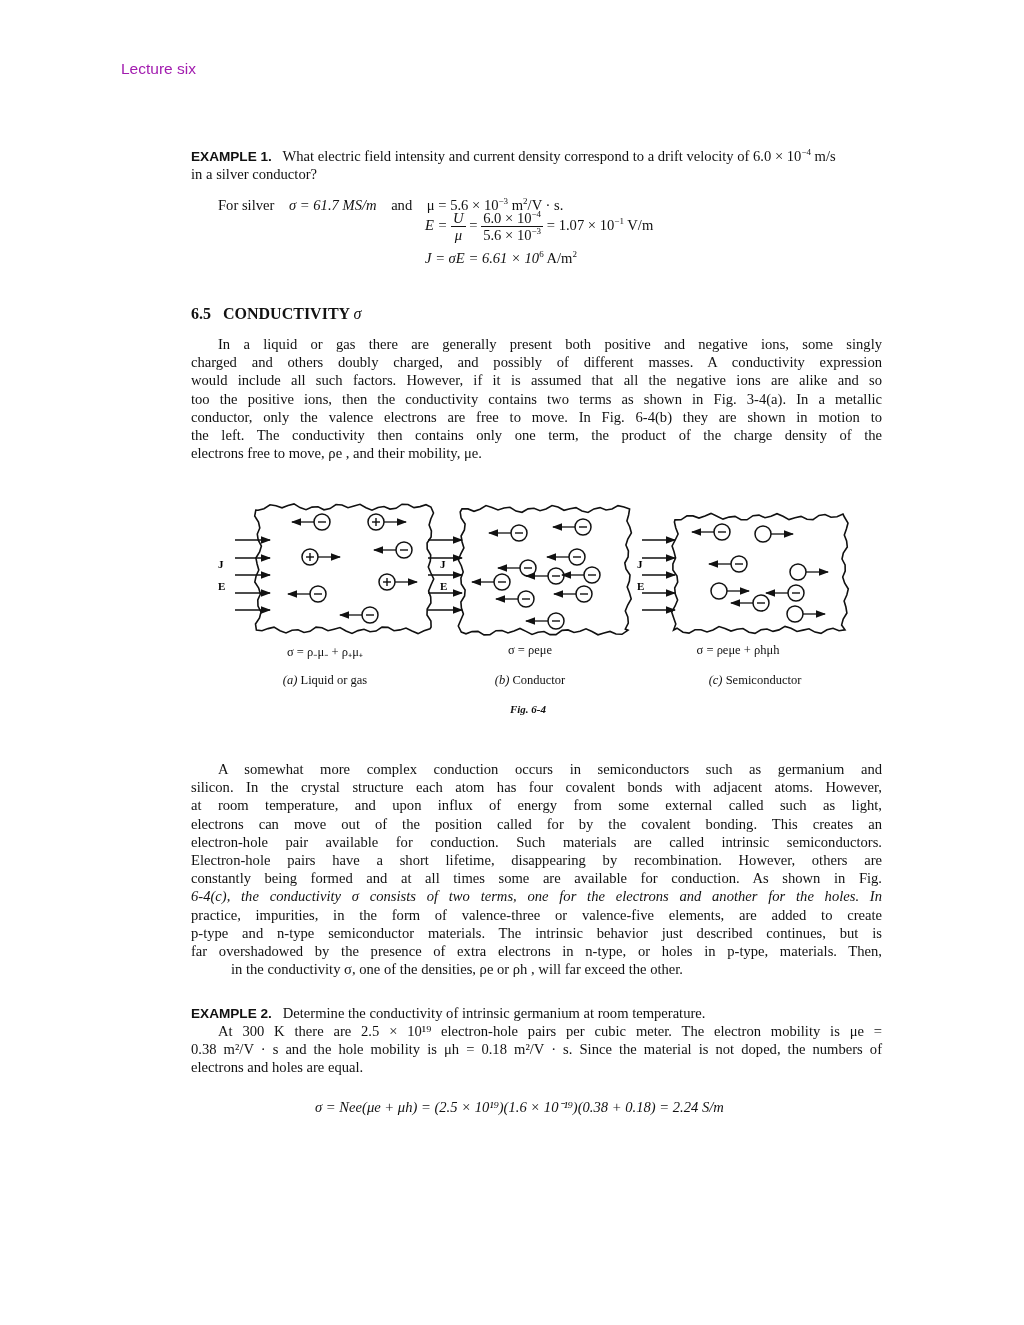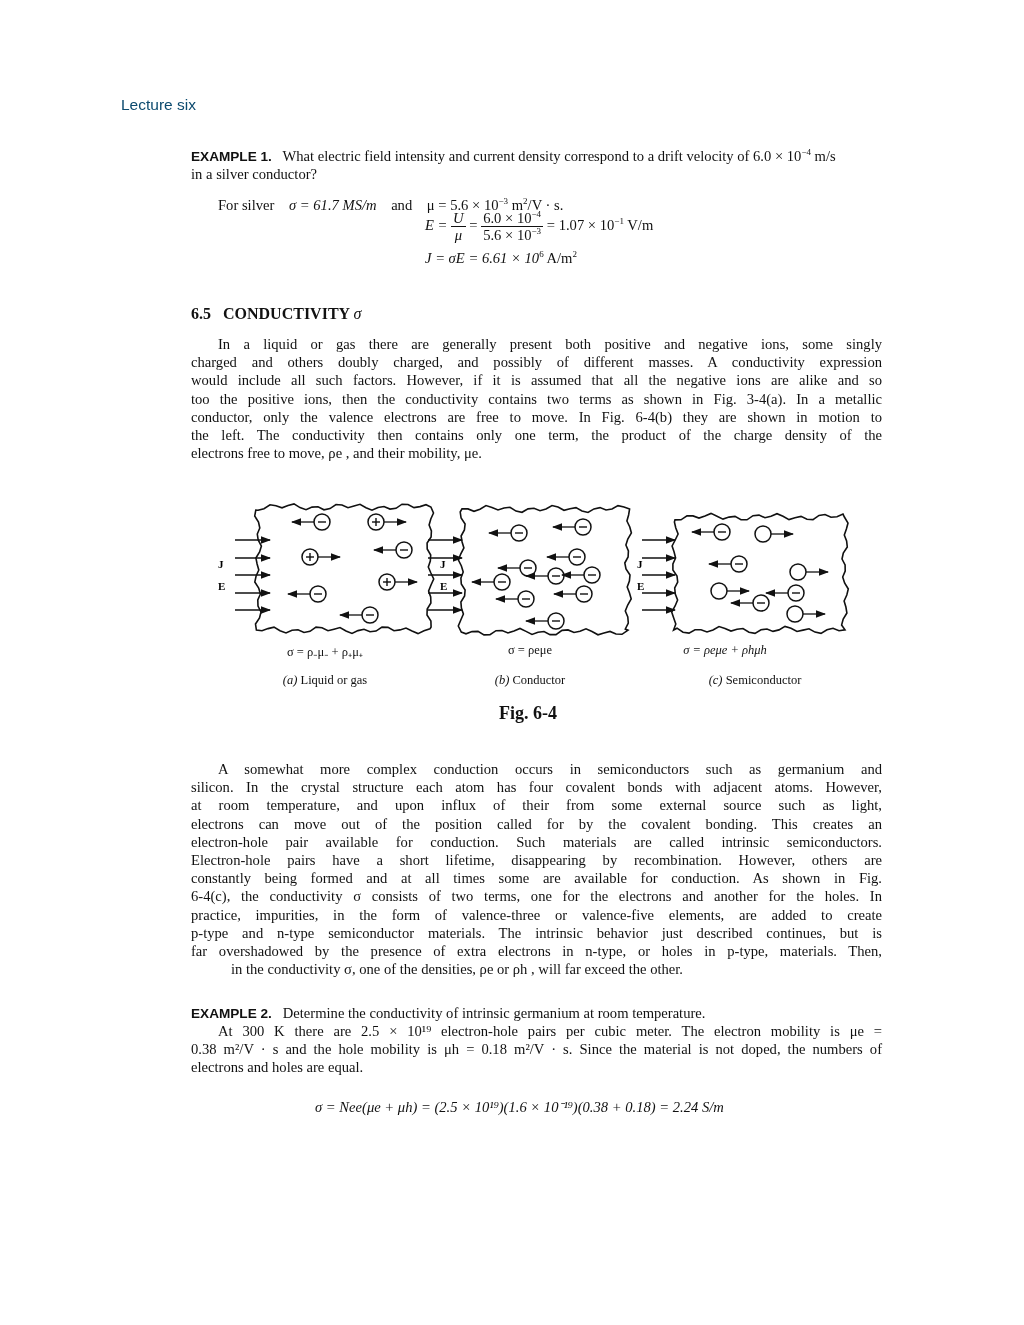--- a/index.html
+++ b/index.html
@@ -1,30 +1,30 @@
 <!DOCTYPE html>
 <html><head>
 <meta charset="utf-8">
 <style>
   html, body { margin:0; padding:0; background:#ffffff; }
   body { width:1024px; height:1325px; position:relative; overflow:hidden; color:#111; }
-  .header { position:absolute; left:121px; top:60px; font-family:"Liberation Sans", sans-serif; font-size:15.5px; color:#0c4a6e;margin-top:36px; }
+  .header { position:absolute; left:121px; top:60px; font-family:"Liberation Sans", sans-serif; font-size:15.5px; color:#a21caf; }
   .line { position:absolute; left:191px; width:691px; font-family:"Liberation Serif", serif; font-size:14.6px; line-height:18px; white-space:nowrap; }
   .just { text-align:justify; text-align-last:justify; }
   .bold-sans { font-family:"Liberation Sans", sans-serif; font-weight:bold; font-size:13.6px; }
   .eq { position:absolute; font-family:"Liberation Serif", serif; font-size:14.6px; white-space:nowrap; }
   i { font-style:italic; }
   sup { font-size:9px; vertical-align:6px; line-height:0; }
   .frac { display:inline-block; vertical-align:middle; text-align:center; }
   .frac > span { display:block; line-height:16px; }
   .frac > span.num { border-bottom:1px solid #111; padding:0 2px; }
   .sec-title { position:absolute; left:191px; top:305px; font-family:"Liberation Serif", serif; font-weight:bold; font-size:16px; }
   .fig { position:absolute; left:200px; top:495px; width:660px; height:230px; }
   .caption { position:absolute; font-family:"Liberation Serif", serif; font-size:12.5px; white-space:nowrap; transform:translateX(-50%); }
-  .figlabel { position:absolute; font-family:"Liberation Serif", serif; font-weight:bold; font-size:18px; transform:translateX(-50%); }
+  .figlabel { position:absolute; font-family:"Liberation Serif", serif; font-weight:bold; font-size:11px; transform:translateX(-50%);font-style:italic; }
 </style>
 </head>
 <body>
 
 <div class="header">Lecture six</div>
 
 <div class="line" style="top:147px;">
   <span class="bold-sans">EXAMPLE 1.</span>&nbsp;&nbsp;
   <span>What electric field intensity and current density correspond to a drift velocity of 6.0 × 10</span><sup>−4</sup><span> m/s</span>
 </div>
@@ -164,36 +164,36 @@
       <line x1="592" y1="98" x2="600" y2="98" stroke="#111" stroke-width="1.4"></line>
       <line x1="588" y1="98" x2="566" y2="98" stroke="#111" stroke-width="1.3" marker-end="url(#ah)"></line>
       <circle cx="561" cy="108" r="8" fill="#fff" stroke="#111" stroke-width="1.5"></circle>
       <line x1="557" y1="108" x2="565" y2="108" stroke="#111" stroke-width="1.4"></line>
       <line x1="553" y1="108" x2="531" y2="108" stroke="#111" stroke-width="1.3" marker-end="url(#ah)"></line>
       <circle cx="595" cy="119" r="8" fill="#fff" stroke="#111" stroke-width="1.5"></circle>
       <line x1="603" y1="119" x2="625" y2="119" stroke="#111" stroke-width="1.3" marker-end="url(#ah)"></line>
     </svg>
   <div class="caption" style="left:125px; top:148px;">σ = ρ₋μ₋ + ρ₊μ₊</div>
   <div class="caption" style="left:330px; top:148px;">σ = ρeμe</div>
-  <div class="caption" style="left:525px; top:148px;font-style:italic;">σ = ρeμe + ρhμh</div>
+  <div class="caption" style="left:538px; top:148px;">σ = ρeμe + ρhμh</div>
   <div class="caption" style="left:125px; top:178px;"><i>(a)</i><span> Liquid or gas</span></div>
   <div class="caption" style="left:330px; top:178px;"><i>(b)</i><span> Conductor</span></div>
   <div class="caption" style="left:555px; top:178px;"><i>(c)</i><span> Semiconductor</span></div>
   <div class="figlabel" style="left:328px; top:208px;">Fig. 6-4</div>
 </div>
 
 <div id="para2">
     <div class="line just" style="top: 760px; left: 218px; width: 664px;">A somewhat more complex conduction occurs in semiconductors such as germanium and</div>
     <div class="line just" style="top: 778.2px;">silicon.  In the crystal structure each atom has four covalent bonds with adjacent atoms.  However,</div>
-    <div class="line just" style="top: 796.4px;">at room temperature, and upon influx of their from some external source such as light,</div>
+    <div class="line just" style="top: 796.4px;">at room temperature, and upon influx of energy from some external called such as light,</div>
     <div class="line just" style="top: 814.6px;">electrons can move out of the position called for by the covalent bonding.  This creates an</div>
     <div class="line just" style="top: 832.8px;">electron-hole pair available for conduction.  Such materials are called intrinsic semiconductors.</div>
     <div class="line just" style="top: 851px;">Electron-hole pairs have a short lifetime, disappearing by recombination.  However, others are</div>
     <div class="line just" style="top: 869.2px;">constantly being formed and at all times some are available for conduction.  As shown in Fig.</div>
-    <div class="line just" style="top: 887.4px;">6-4(c), the conductivity σ consists of two terms, one for the electrons and another for the holes.  In</div>
+    <div class="line just" style="top: 887.4px; font-style: italic;">6-4(c), the conductivity σ consists of two terms, one for the electrons and another for the holes.  In</div>
     <div class="line just" style="top: 905.6px;">practice, impurities, in the form of valence-three or valence-five elements, are added to create</div>
     <div class="line just" style="top: 923.8px;">p-type and n-type semiconductor materials.  The intrinsic behavior just described continues, but is</div>
     <div class="line just" style="top: 942px;">far overshadowed by the presence of extra electrons in n-type, or holes in p-type, materials.  Then,</div>
     <div class="line" style="top: 960.2px; margin-left: 40px;">in the conductivity σ, one of the densities, ρe or ρh , will far exceed the other.</div>
   </div>
 
 <div class="line" style="top:1004px;">
   <span class="bold-sans">EXAMPLE 2.</span>&nbsp;&nbsp;
   <span>Determine the conductivity of intrinsic germanium at room temperature.</span>
 </div>

